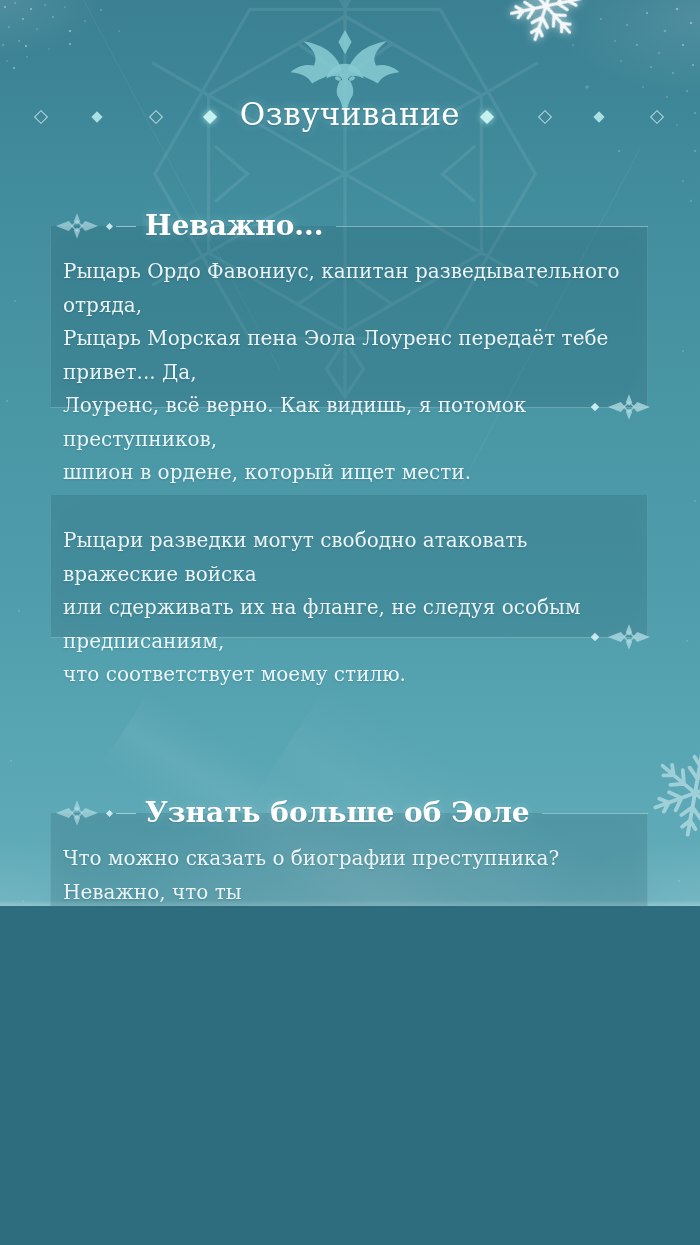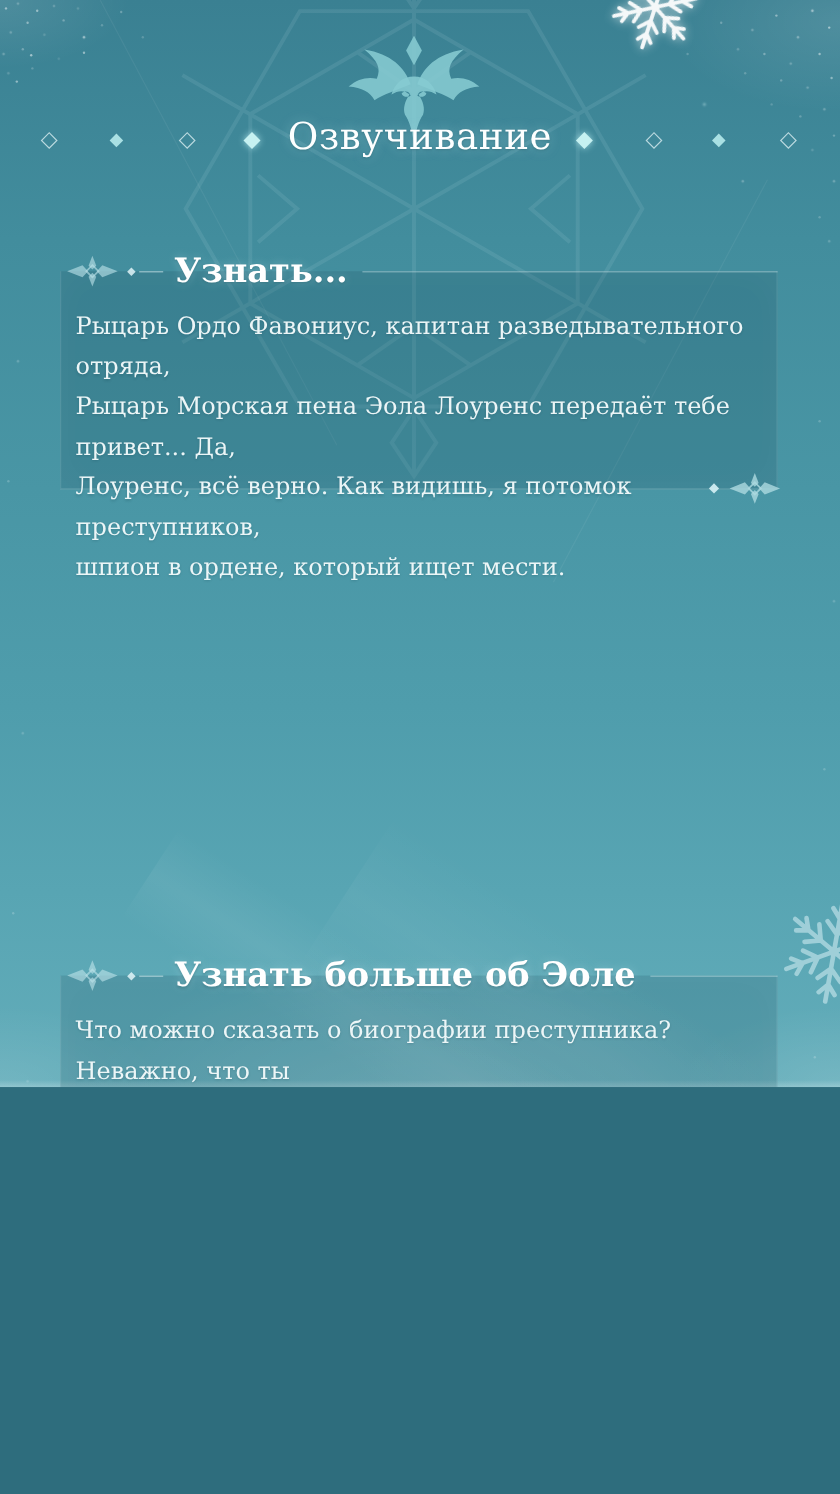--- a/index.html
+++ b/index.html
@@ -205,38 +205,49 @@
 
   <div class="section p1">
     <div class="sec-head">
       <svg class="compass">
           <use href="#sym-compass"></use>
         </svg>
       <span class="dash">
           <span class="dash-d"></span>
           <span class="dash-l"></span>
         </span>
-      <h2 class="sec-title">Узнать...</h2>
+      <h2 class="sec-title">Неважно...</h2>
       <div class="head-line"></div>
     </div>
     <div class="panel h1">
       <p>Рыцарь Ордо Фавониус, капитан разведывательного отряда,
 Рыцарь Морская пена Эола Лоуренс передаёт тебе привет... Да,
 Лоуренс, всё верно. Как видишь, я потомок преступников,
  шпион в ордене, который ищет мести.</p>
       <div class="panel-orn">
         <span class="orn-d"></span>
         <svg>
             <use href="#sym-compass"></use>
           </svg>
       </div>
     </div>
   </div>
 
   <div class="section p2">
+    <div class="panel h2">
+      <p>Рыцари разведки могут свободно атаковать вражеские войска
+или сдерживать их на фланге, не следуя особым предписаниям,
+что соответствует моему стилю.</p>
+      <div class="panel-orn">
+        <span class="orn-d"></span>
+        <svg>
+            <use href="#sym-compass"></use>
+          </svg>
+      </div>
+    </div>
   </div>
 
   <div class="section p3">
     <div class="sec-head">
       <svg class="compass">
           <use href="#sym-compass"></use>
         </svg>
       <span class="dash">
           <span class="dash-d"></span>
           <span class="dash-l"></span>

